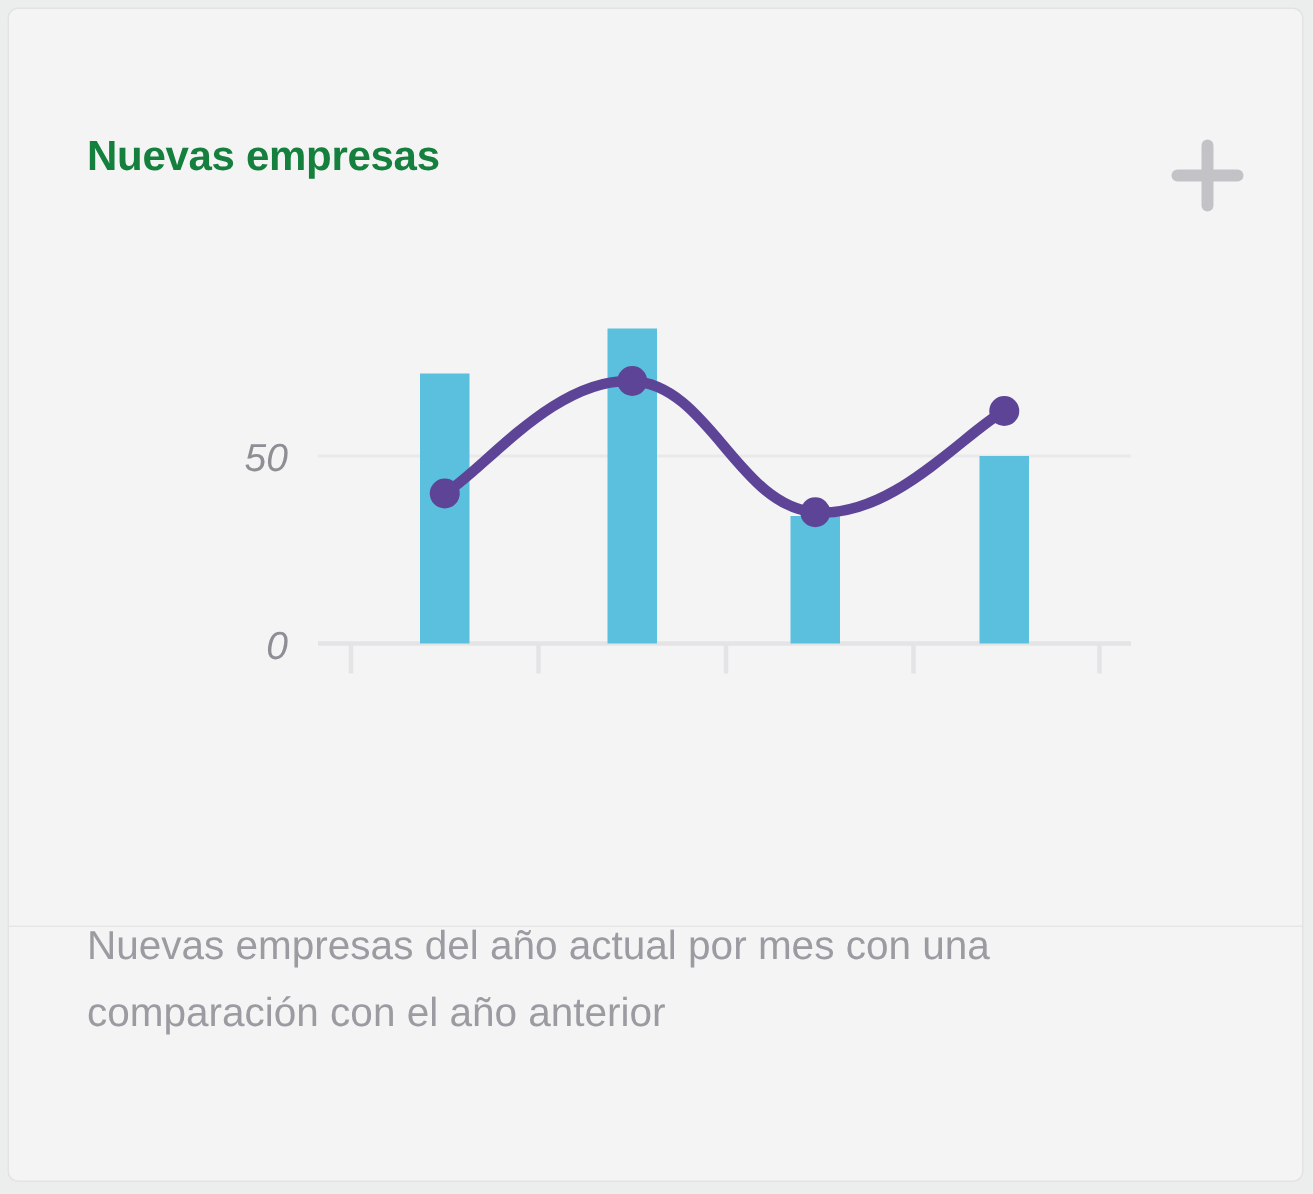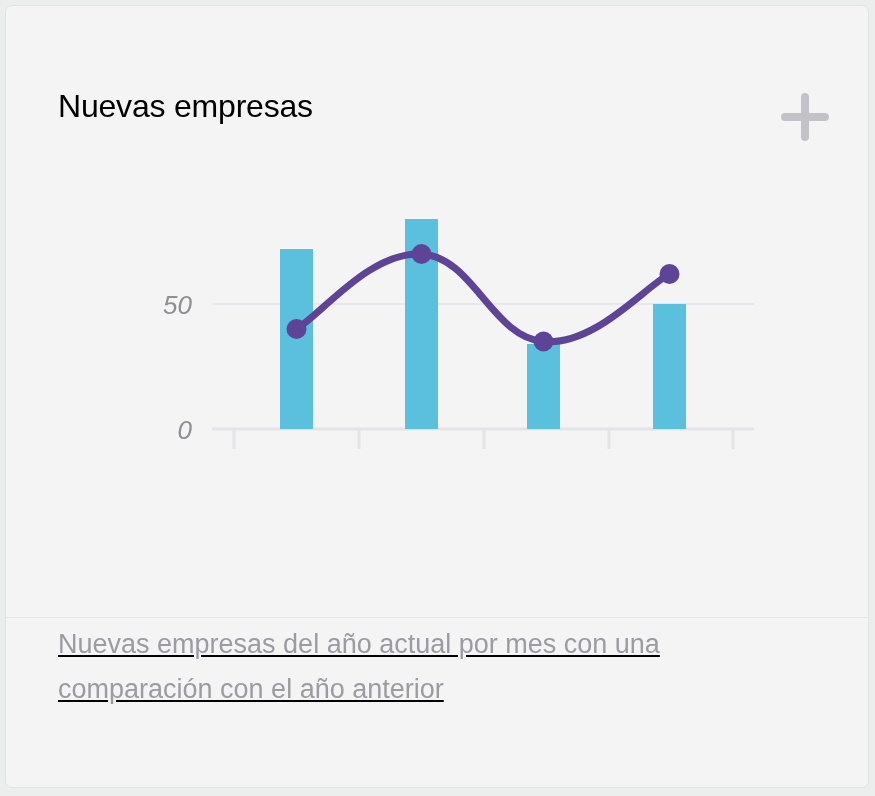--- a/index.html
+++ b/index.html
@@ -30,23 +30,23 @@
     position: absolute;
     left: 0; top: 0;
     width: 100%;
     height: 200px;
   }
 
   #widget-title {
     position: absolute;
     left: 52px;
     top: 82px;
-    font-size: 32px;
-    font-weight: 400;
-    color: #000000;
+    font-size: 28px;
+    font-weight: 700;
+    color: #15803d;
     letter-spacing: -0.2px;
     white-space: nowrap;
   }
 
   #add-button {
     position: absolute;
     left: 770px;
     top: 82px;
     width: 58px;
     height: 58px;
@@ -91,23 +91,22 @@
     left: 0;
     top: 611px;
     width: 864px;
     height: 1px;
     background: #e6e6e9;
   }
 
   #card-footer {
     position: absolute;
     left: 52px;
-    top: 616px;
+    top: 602px;
     width: 720px;
-    text-decoration: underline;
   }
   #footer-text {
     font-size: 27px;
     line-height: 45px;
     color: #9b9ba1;
     font-weight: 400;
   }
 </style>
 </head>
 <body>

